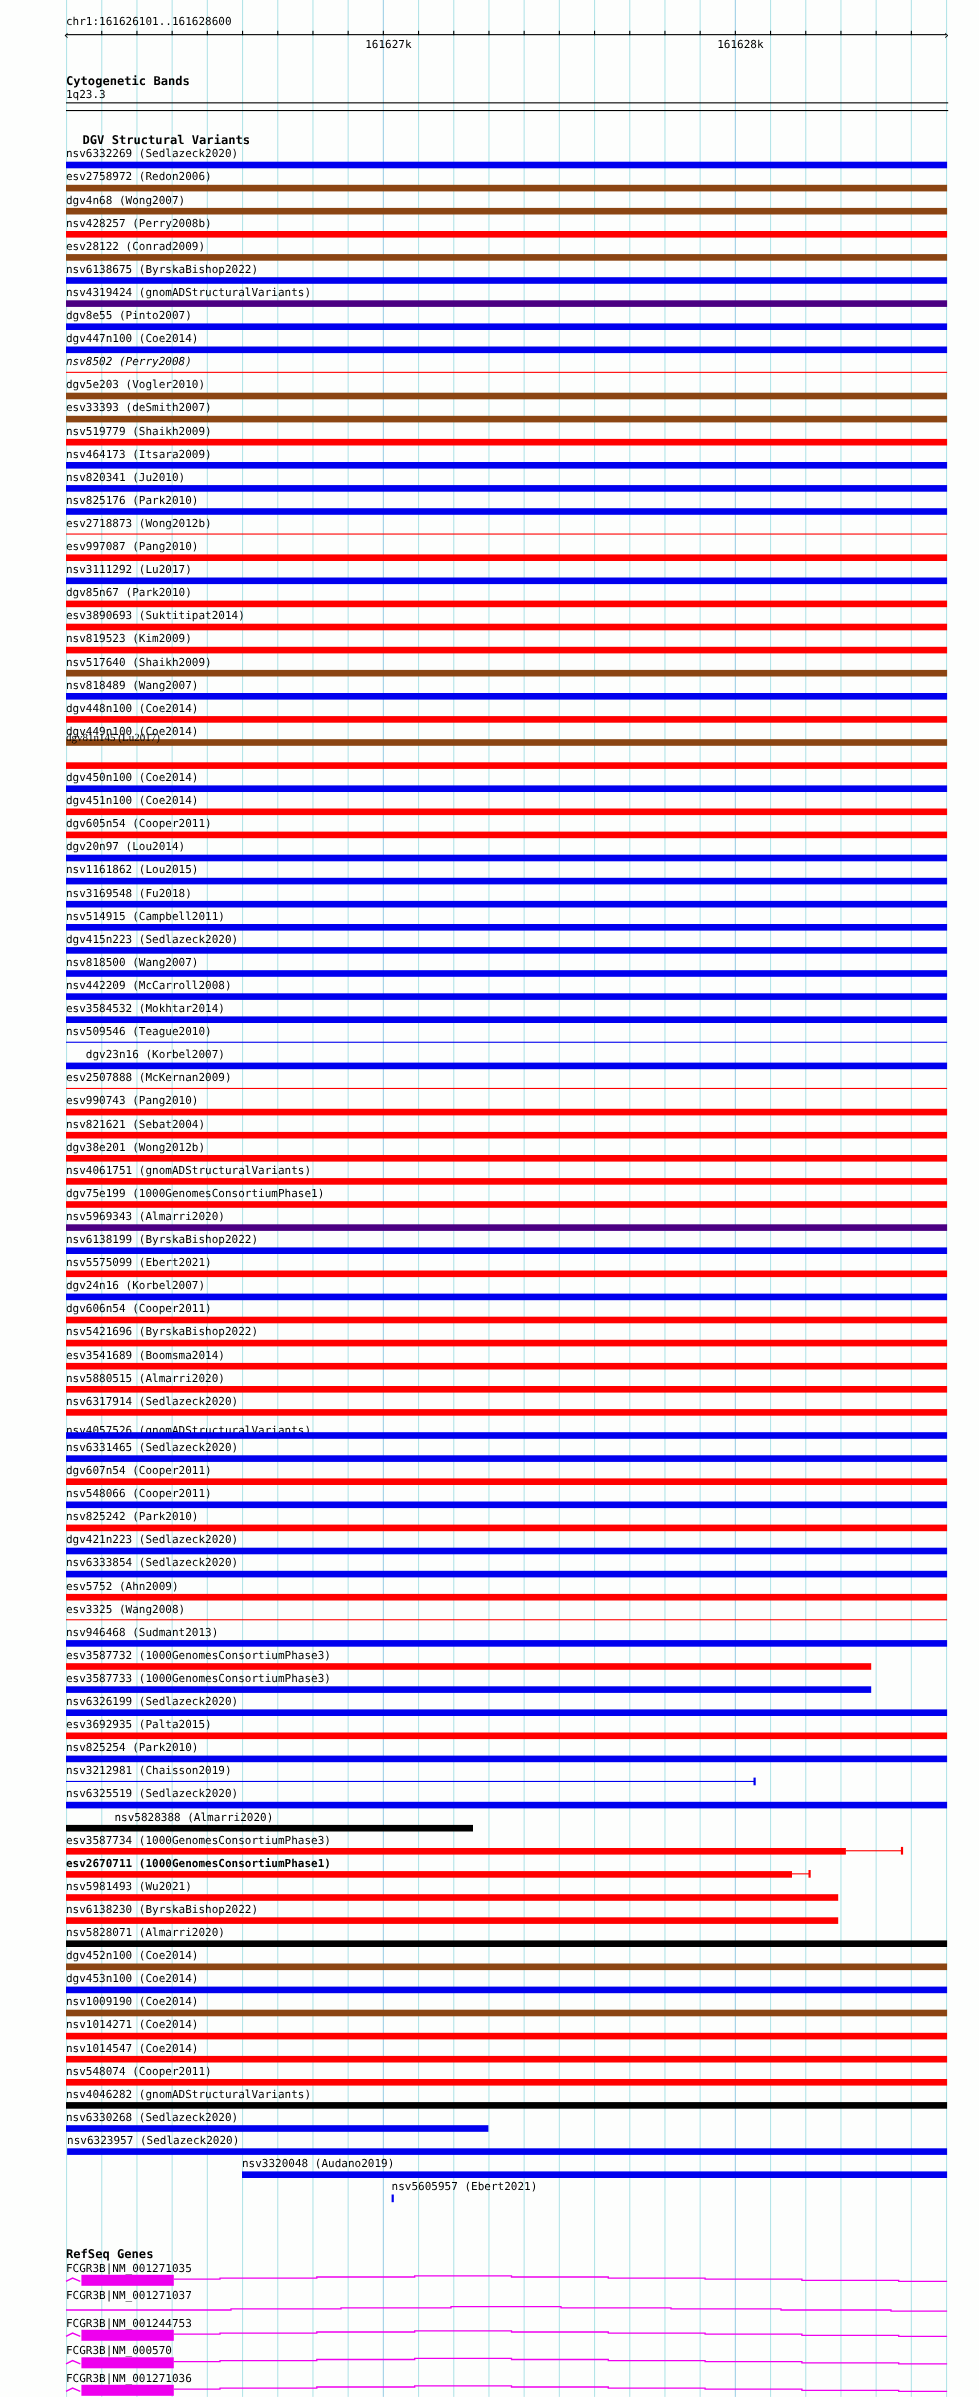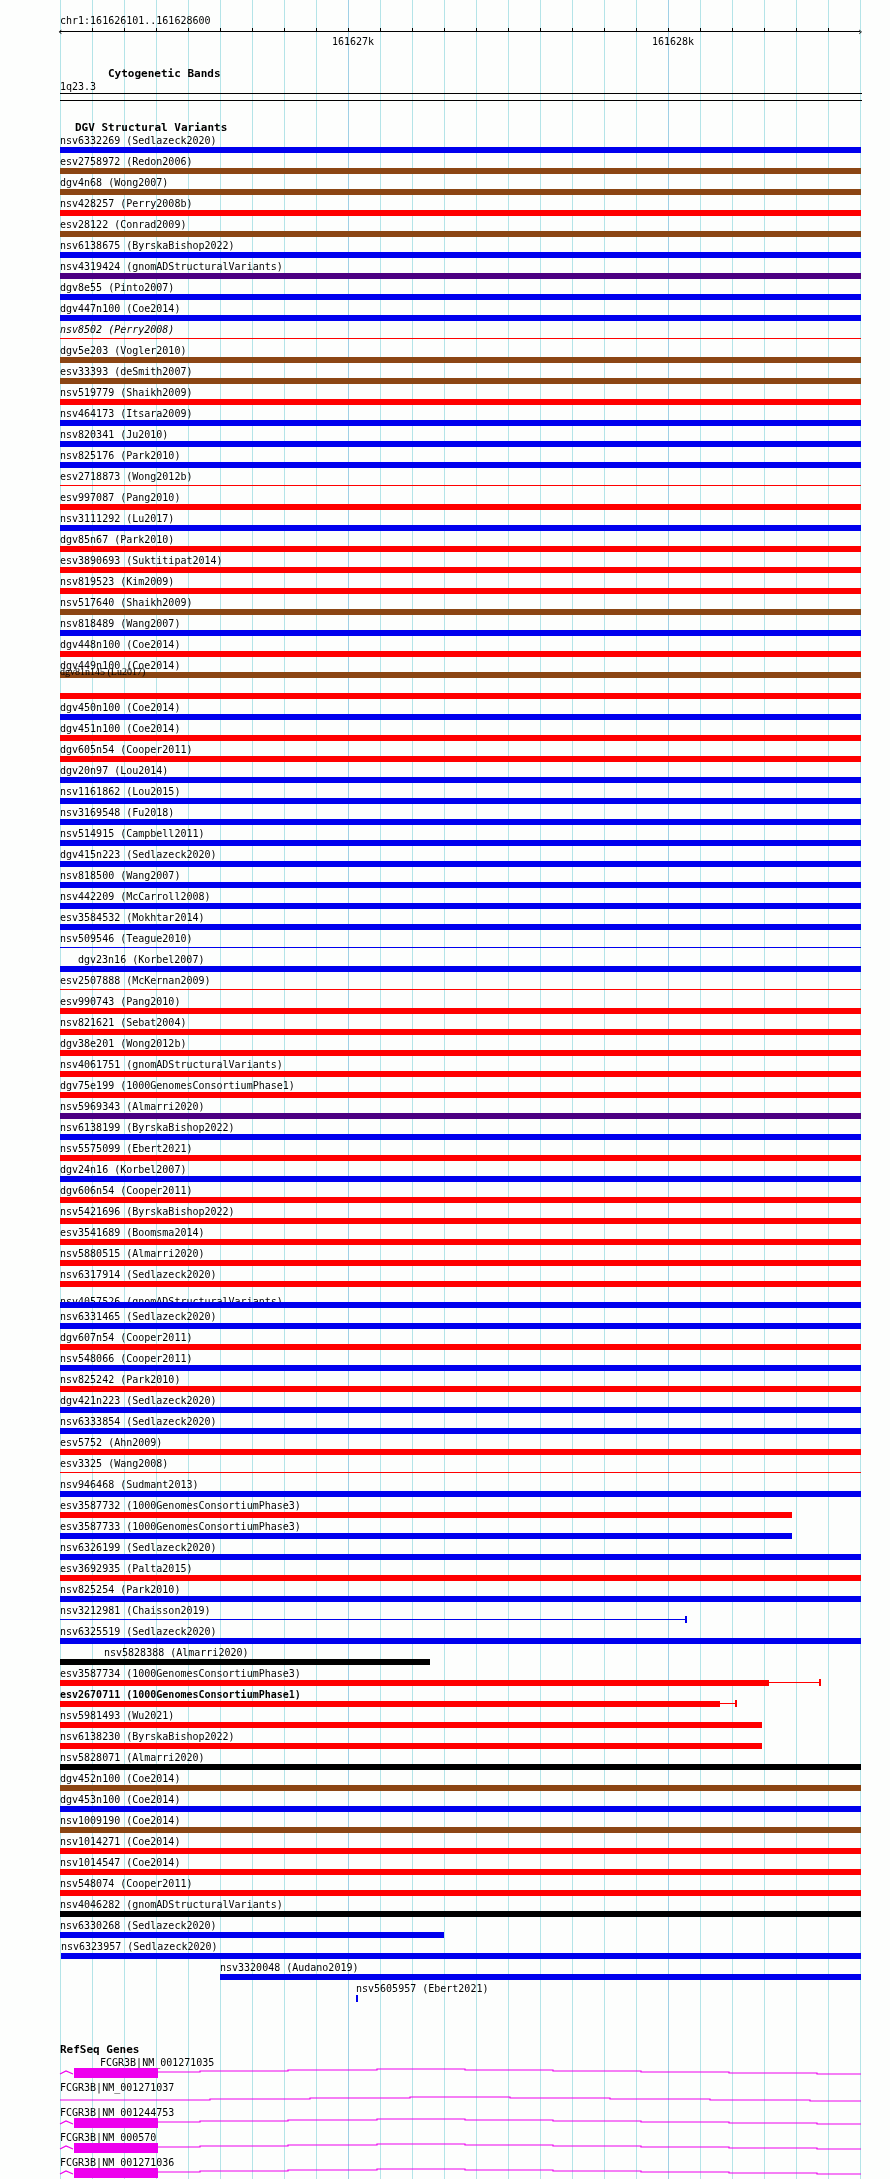--- a/index.html
+++ b/index.html
@@ -76,21 +76,21 @@
     <div class="tick" style="left: 668px;"></div>
     <div class="tick" style="left: 700px;"></div>
     <div class="tick" style="left: 732px;"></div>
     <div class="tick" style="left: 764px;"></div>
     <div class="tick" style="left: 796px;"></div>
     <div class="tick" style="left: 828px;"></div>
   </div>
 <div class="txt" style="left:332px; top:36px;">161627k</div>
 <div class="txt" style="left:652px; top:36px;">161628k</div>
 
-<div class="title" style="left:60px; top:68px;margin-left:48px;">Cytogenetic Bands</div>
+<div class="title" style="left:60px; top:68px;">Cytogenetic Bands</div>
 <div class="txt" style="left:60px; top:81px;">1q23.3</div>
 <div class="hline" style="left:60px; width:802px; top:93px; height:1px;"></div>
 <div class="hline" style="left:60px; width:802px; top:100px; height:1px;"></div>
 
 <div class="title" style="left:60px; top:122px;padding-left:15px;">DGV Structural Variants</div>
 <div id="dgv">
     <div class="txt" style="left: 60px; top: 135px;">nsv6332269 (Sedlazeck2020)</div>
     <div class="bar" style="left: 60px; width: 801px; top: 147px; background: rgb(0, 0, 238);"></div>
     <div class="txt" style="left: 60px; top: 156px;">esv2758972 (Redon2006)</div>
     <div class="bar" style="left: 60px; width: 801px; top: 168px; background: rgb(139, 69, 19);"></div>
@@ -270,21 +270,21 @@
     <div class="txt" style="left: 61px; top: 1941px;">nsv6323957 (Sedlazeck2020)</div>
     <div class="bar" style="left: 61px; width: 800px; top: 1953px; background: rgb(0, 0, 238);"></div>
     <div class="txt" style="left: 220px; top: 1962px;">nsv3320048 (Audano2019)</div>
     <div class="bar" style="left: 220px; width: 641px; top: 1974px; background: rgb(0, 0, 238);"></div>
     <div class="txt" style="left: 356px; top: 1983px;">nsv5605957 (Ebert2021)</div>
     <div class="bar" style="left: 356px; width: 2px; top: 1995px; height: 7px; background: rgb(0, 0, 238);"></div>
   </div>
 
 <div class="title" style="left:60px; top:2044px;">RefSeq Genes</div>
 <div id="refseq">
-    <div class="txt" style="left: 60px; top: 2057px; padding-left: 40px;">FCGR3B|NM_001271035</div>
+    <div class="txt" style="left: 60px; top: 2057px;">FCGR3B|NM_001271035</div>
     <svg width="890" height="20" style="position: absolute; left: 0px; top: 2065px;">
       <path d="M60 9 L66 6 L73 9 M158 7 L200 7 L200 6 L288 6 L288 5 L377 5 L377 4 L465 4 L465 5 L553 5 L553 6 L641 6 L641 7 L729 7 L729 8 L817 8 L817 9 L861 9" stroke="#ee00ee" stroke-width="1.2" fill="none"></path>
       <rect x="74" y="3" width="84" height="10" fill="#ee00ee"></rect>
     </svg>
     <div class="txt" style="left: 60px; top: 2082px;">FCGR3B|NM_001271037</div>
     <svg width="890" height="20" style="position: absolute; left: 0px; top: 2090px;">
       <path d="M60 10 L210 10 L210 9 L310 9 L310 8 L410 8 L410 7 L510 7 L510 8 L610 8 L610 9 L710 9 L710 10 L810 10 L810 11 L861 11" stroke="#ee00ee" stroke-width="1.2" fill="none"></path>
     </svg>
     <div class="txt" style="left: 60px; top: 2107px;">FCGR3B|NM_001244753</div>
     <svg width="890" height="20" style="position: absolute; left: 0px; top: 2115px;">

